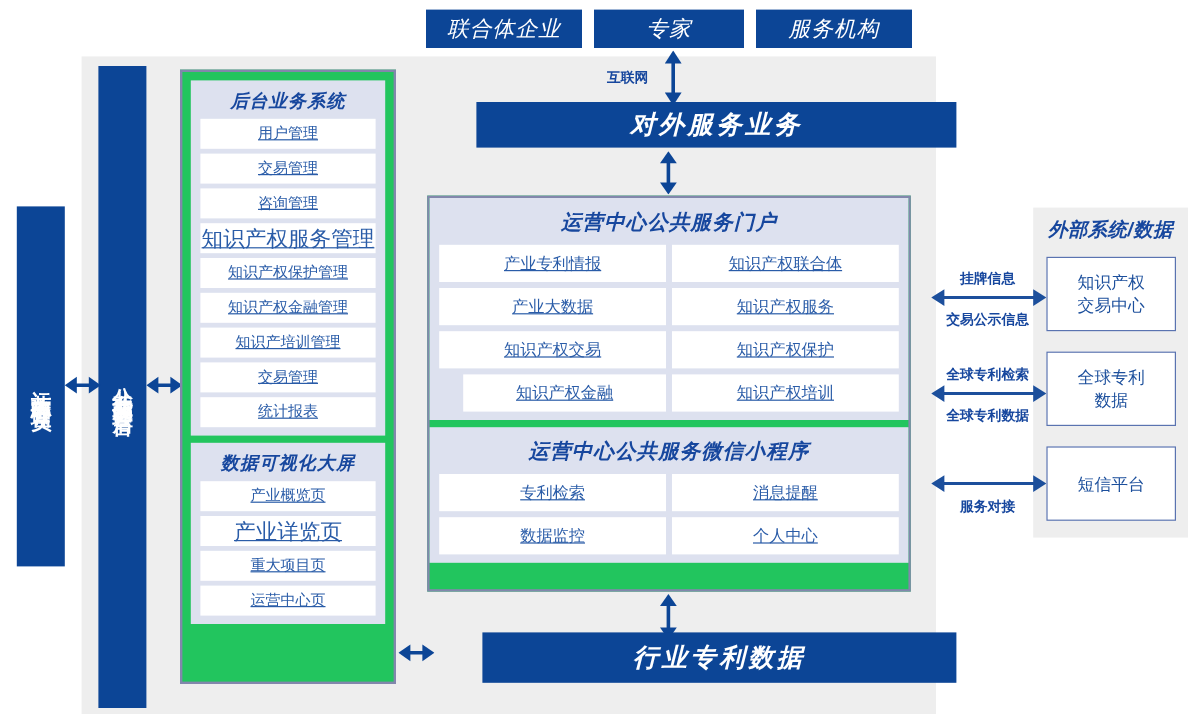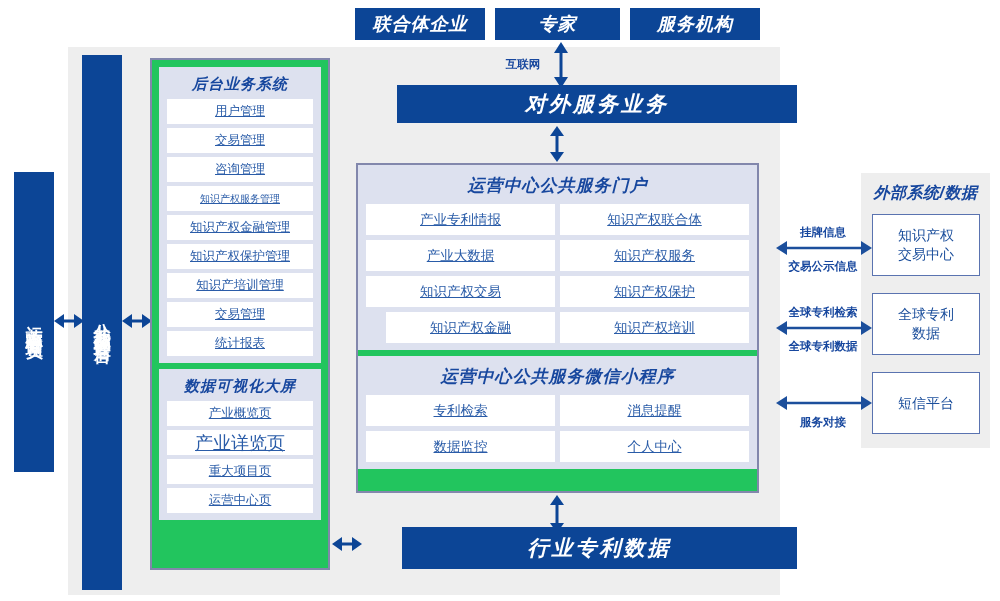--- a/index.html
+++ b/index.html
@@ -2,21 +2,21 @@
 <html><head>
 <meta charset="utf-8">
 <style>
   html,body{margin:0;padding:0;background:#ffffff;}
   body{width:1000px;height:601px;position:relative;overflow:hidden;
        font-family:"Liberation Sans","DejaVu Sans",sans-serif;}
 
   .abs{position:absolute;box-sizing:border-box;}
 
   
-  .actor{background:#0c4596;color:#fff;font-weight:bold;font-style:italic;
+  .actor{background:#0c4596;color:#fff;font-weight:normal;font-style:italic;
          font-size:18px;display:flex;align-items:center;justify-content:center;
          letter-spacing:1px;}
 
   
   .grey-wrap{background:#eeeeee;}
 
   
   .vbar{background:#0c4596;color:#fff;font-weight:bold;font-size:17px;
         display:flex;align-items:center;justify-content:center;
         writing-mode:vertical-rl;letter-spacing:3px;line-height:1.15;}
@@ -106,23 +106,23 @@
 </svg>
 
 <div class="abs outline-box" style="left:150px;top:58px;width:180px;height:512px;padding:7px;">
 
   <div class="group" style="margin-bottom:6px;">
     <div class="group-title" style="font-size:15px;padding:2px 0 5px 0;">后台业务系统</div>
     <div class="col1">
       <div class="item" style="height:25px;font-size:12.5px;">用户管理</div>
       <div class="item" style="height:25px;font-size:12.5px;">交易管理</div>
       <div class="item" style="height:25px;font-size:12.5px;">咨询管理</div>
-      <div class="item" style="height:25px;font-size:10px;">知识产权服务管理</div>
+      <div class="item" style="height:25px;font-size:18px;">知识产权服务管理</div>
+      <div class="item" style="height:25px;font-size:12.5px;">知识产权保护管理</div>
       <div class="item" style="height:25px;font-size:12.5px;">知识产权金融管理</div>
-      <div class="item" style="height:25px;font-size:12.5px;">知识产权保护管理</div>
       <div class="item" style="height:25px;font-size:12.5px;">知识产培训管理</div>
       <div class="item" style="height:25px;font-size:12.5px;">交易管理</div>
       <div class="item" style="height:25px;font-size:12.5px;">统计报表</div>
     </div>
   </div>
 
   <div class="group">
     <div class="group-title" style="font-size:15px;padding:2px 0 5px 0;">数据可视化大屏</div>
     <div class="col1">
       <div class="item" style="height:25px;font-size:12.5px;">产业概览页</div>

